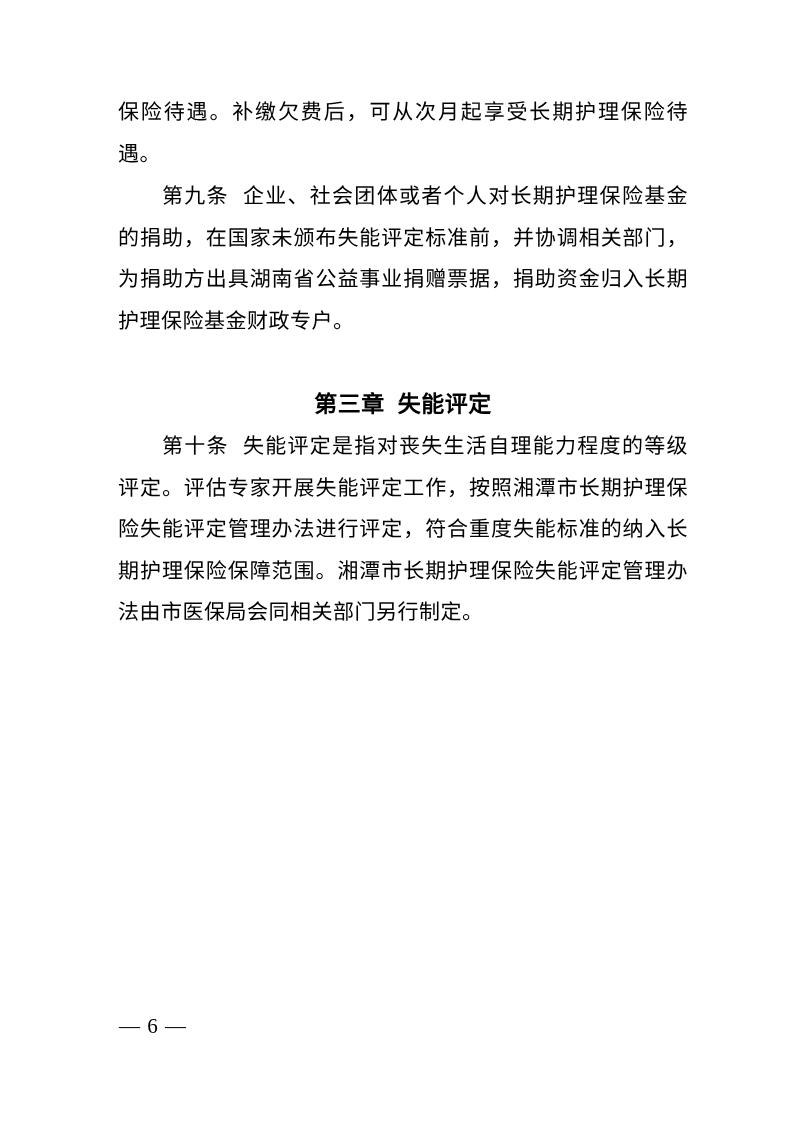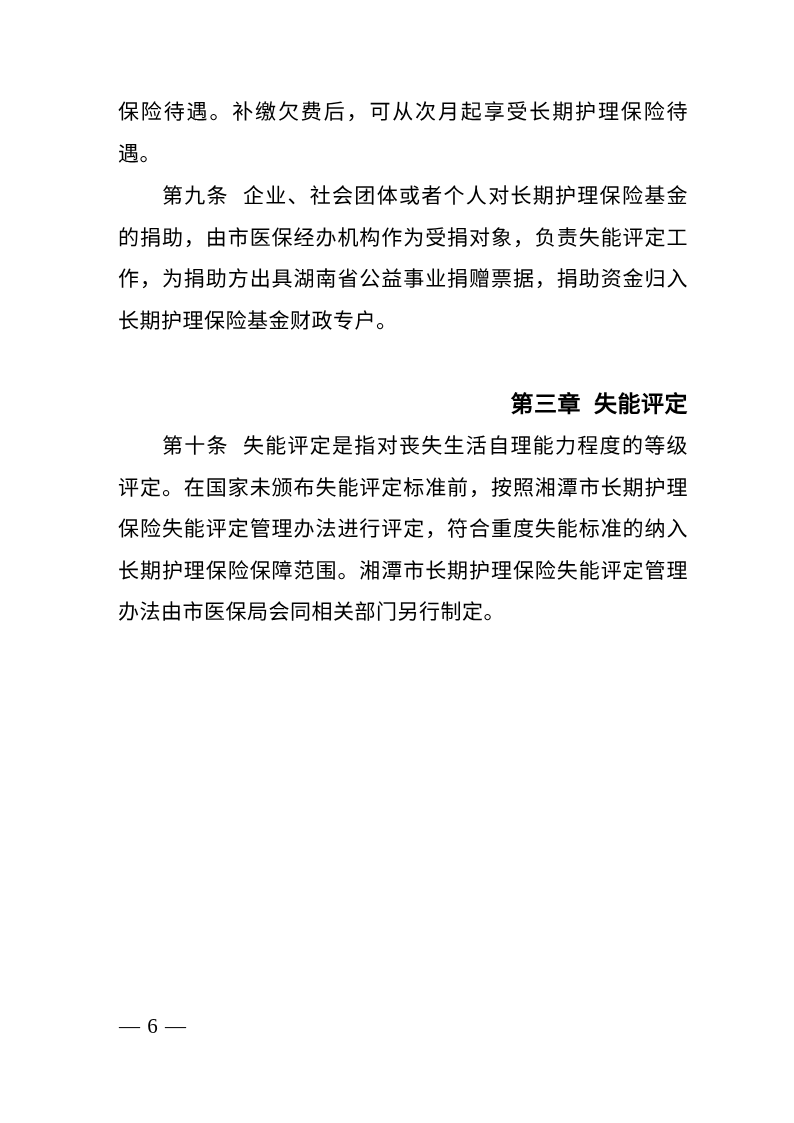--- a/index.html
+++ b/index.html
@@ -38,21 +38,21 @@
     font-family: "Liberation Sans", "DejaVu Sans", sans-serif;
     margin-right: 14px;
   }
   .chapter-heading {
     margin: 41.5px 0 0 0;
     padding: 0;
     font-size: 23px;
     line-height: 41.5px;
     font-weight: bold;
     font-family: "Liberation Sans", "DejaVu Sans", sans-serif;
-    text-align: right;
+    text-align: center;
     text-indent: 0;
   }
   .chapter-number {
     margin-right: 13px;
   }
   .page-footer {
     position: absolute;
     left: 119px;
     top: 1014px;
     font-size: 21px;
@@ -62,24 +62,24 @@
   }
 </style>
 </head>
 <body>
 
 <div class="page">
   <div class="content">
 
     <p class="para no-indent"><span>保险待遇。补缴欠费后，可从次月起享受长期护理保险待遇。</span></p>
 
-    <p class="para"><span class="article-label">第九条</span><span>企业、社会团体或者个人对长期护理保险基金的捐助，由市医保经办机构作为受捐对象，负责失能评定工作，为捐助方出具湖南省公益事业捐赠票据，捐助资金归入长期护理保险基金财政专户。</span></p>
+    <p class="para"><span class="article-label">第九条</span><span>企业、社会团体或者个人对长期护理保险基金的捐助，在国家未颁布失能评定标准前，并协调相关部门，为捐助方出具湖南省公益事业捐赠票据，捐助资金归入长期护理保险基金财政专户。</span></p>
 
     <h2 class="chapter-heading"><span class="chapter-number">第三章</span><span class="chapter-title">失能评定</span></h2>
 
-    <p class="para"><span class="article-label">第十条</span><span>失能评定是指对丧失生活自理能力程度的等级评定。在国家未颁布失能评定标准前，按照湘潭市长期护理保险失能评定管理办法进行评定，符合重度失能标准的纳入长期护理保险保障范围。湘潭市长期护理保险失能评定管理办法由市医保局会同相关部门另行制定。</span></p>
+    <p class="para"><span class="article-label">第十条</span><span>失能评定是指对丧失生活自理能力程度的等级评定。评估专家开展失能评定工作，按照湘潭市长期护理保险失能评定管理办法进行评定，符合重度失能标准的纳入长期护理保险保障范围。湘潭市长期护理保险失能评定管理办法由市医保局会同相关部门另行制定。</span></p>
 
 
 
   </div>
 
   <div class="page-footer">— 6 —</div>
 </div>
 
 </body></html>

